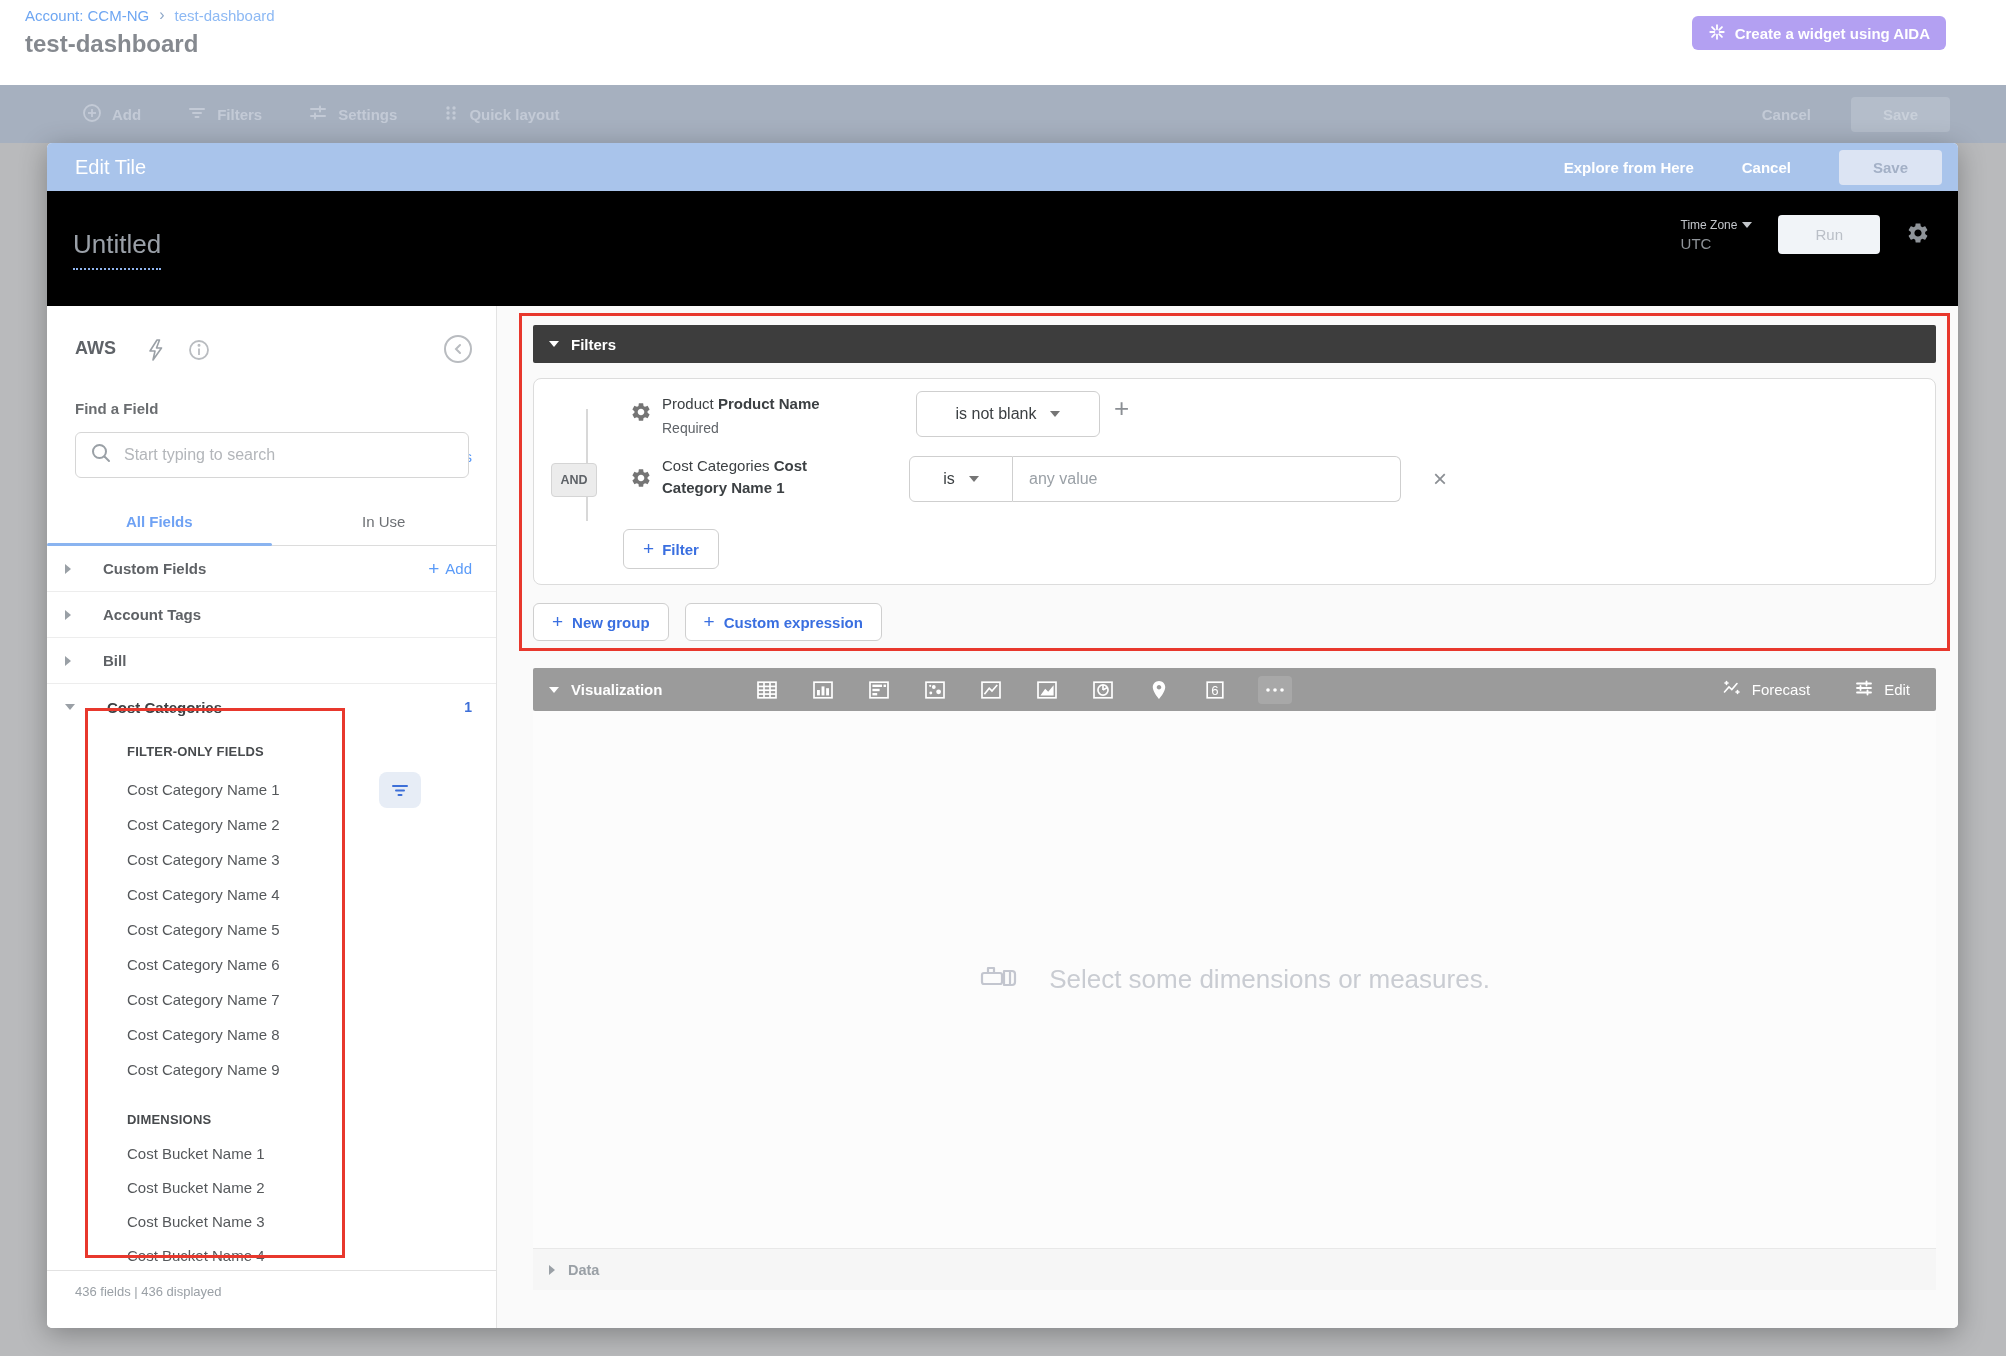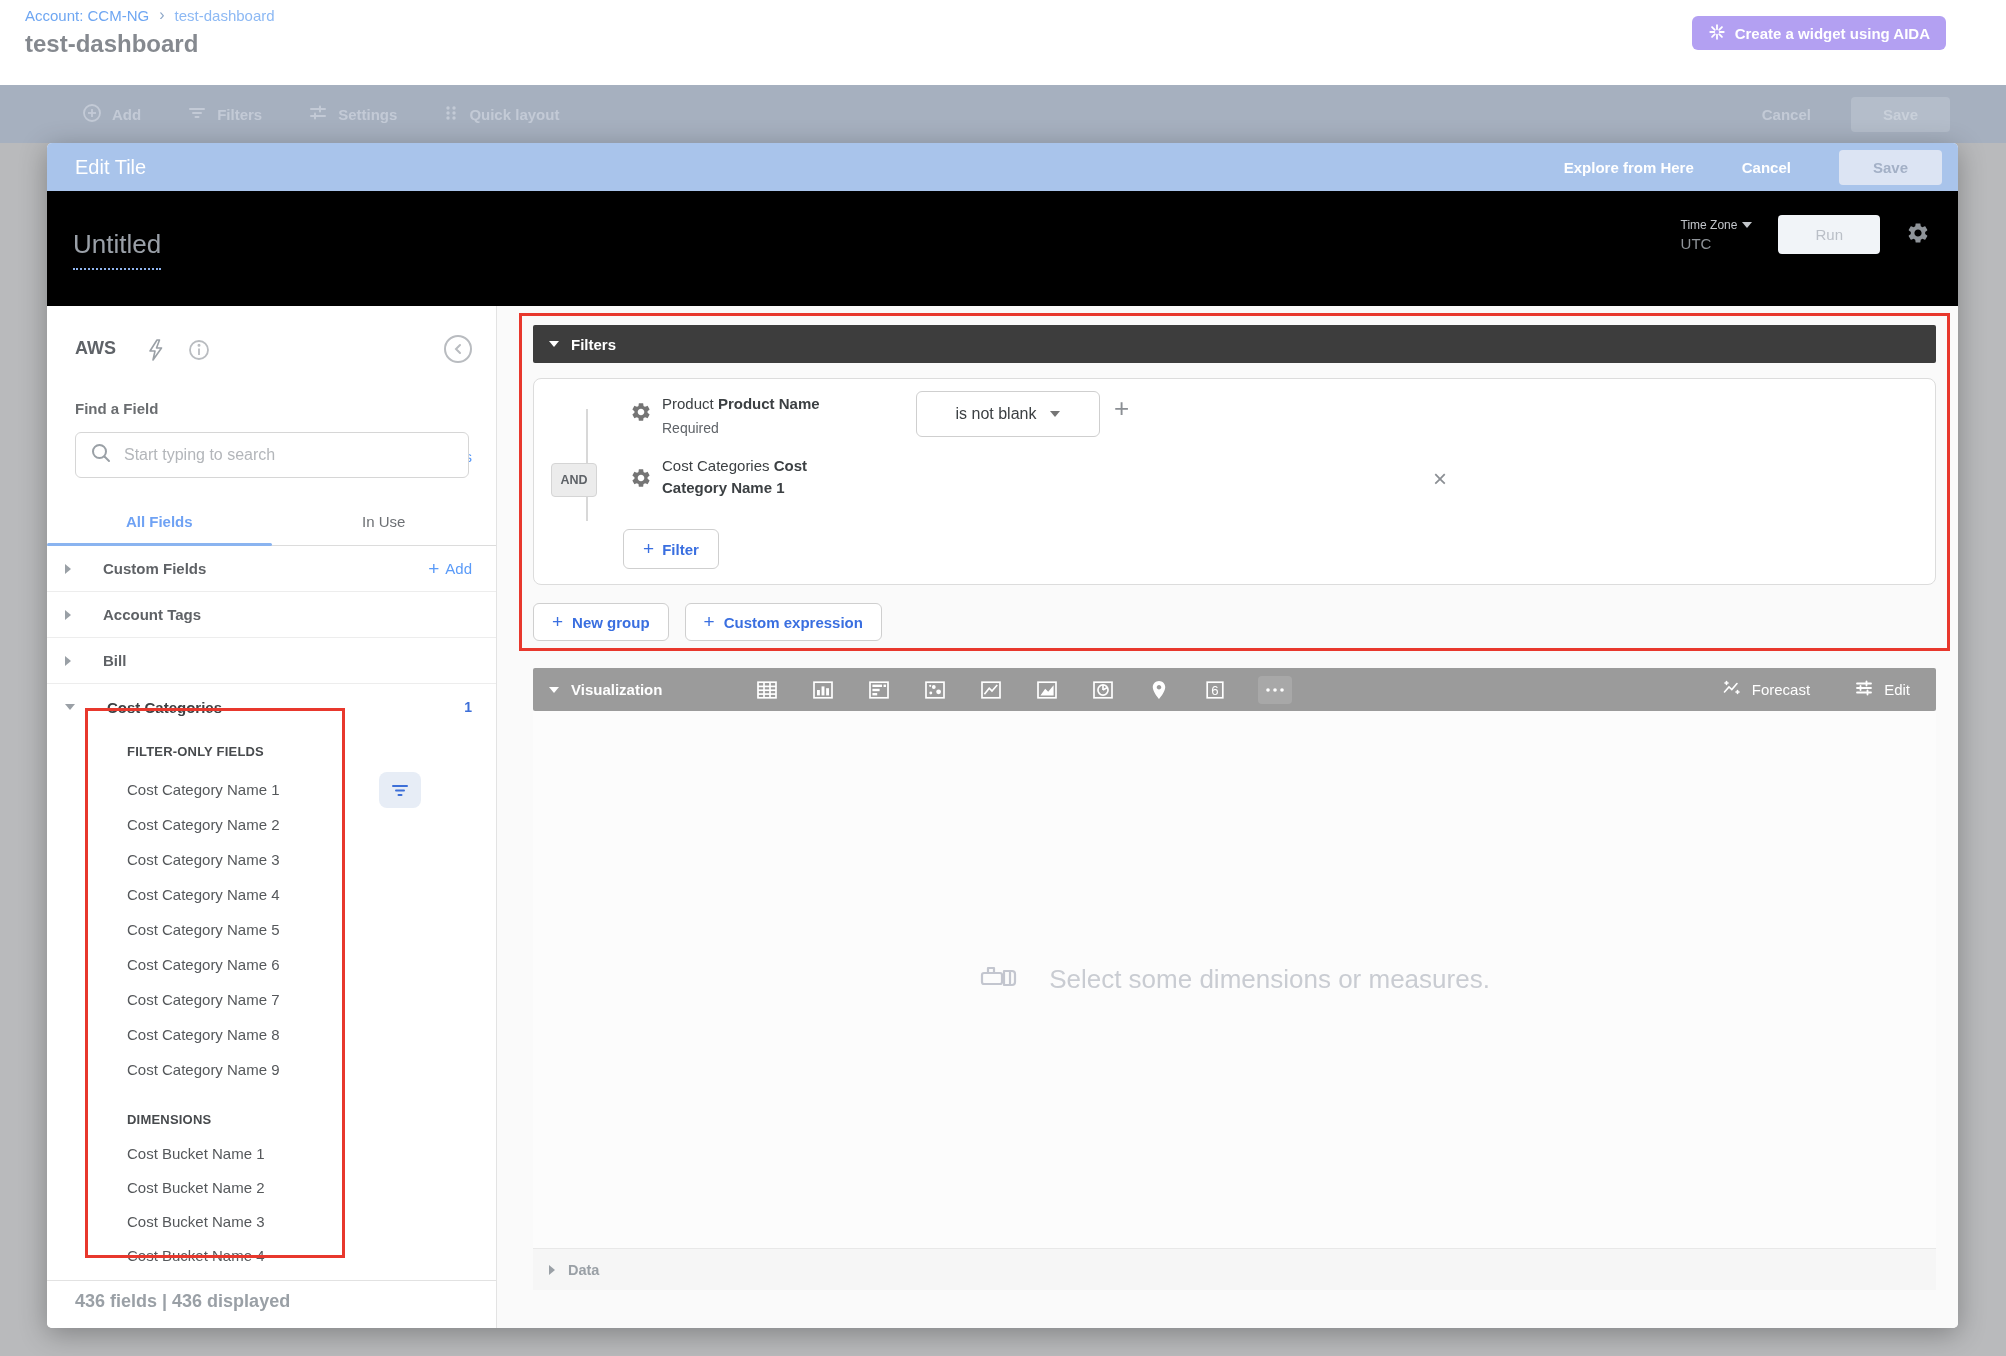--- a/index.html
+++ b/index.html
@@ -69,22 +69,22 @@
   .sb-row { height:46px; display:flex; align-items:center; padding:0 24px 0 18px; border-bottom:1px solid #ededed; cursor:pointer; }
   .sb-row.no-border { border-bottom:none; }
   .sb-row-label { font-size:15px; font-weight:600; color:#5f6266; margin-left:32px; }
   .sb-row-label.bold { font-weight:bold; color:#3c4043; }
   .sb-row-right { margin-left:auto; font-size:15px; color:#5b9bf8; display:flex; align-items:center; gap:6px; cursor:pointer; }
   .sb-count { margin-left:auto; font-size:14px; font-weight:bold; color:#3d6fd8; }
   .sb-group-header { position:absolute; left:80px; font-size:13px; font-weight:bold; color:#474a4d; letter-spacing:.2px; }
   .sb-item { position:absolute; left:80px; height:35px; line-height:35px; font-size:15px; color:#55585b; cursor:pointer; }
   .sb-filter-chip { position:absolute; left:332px; top:466px; width:42px; height:36px; background:#e7edf6; border-radius:8px;
     display:flex; align-items:center; justify-content:center; cursor:pointer; }
-  .sb-footer { position:absolute; left:0; bottom:6px; width:100%; height:42px; background:#fff; border-top:1px solid #e2e2e2;
-    font-size:18px; color:#9aa0a6; line-height:41px; padding-left:28px;font-weight:bold; }
+  .sb-footer { position:absolute; left:0; bottom:16px; width:100%; height:42px; background:#fff; border-top:1px solid #e2e2e2;
+    font-size:13px; color:#9aa0a6; line-height:41px; padding-left:28px; }
 
   
   .hl-box { position:absolute; border:3px solid #e8382d; pointer-events:none; z-index:30; }
   .hl-sidebar { left:38px; top:402px; width:260px; height:550px; }
   .hl-filters { left:22px; top:7px; right:8px; height:338px; }
 
   
   .content { position:relative; flex:1; background:#fafafa; }
   .filters-bar { position:absolute; left:36px; right:22px; top:19px; height:38px; background:#3d3d3d; border-radius:2px;
     display:flex; align-items:center; gap:12px; padding-left:16px; color:#fff; cursor:pointer; }
@@ -383,20 +383,29 @@
 
             <div class="and-chip">AND</div>
             <span class="fp-gear2">
               <svg width="22" height="22" viewBox="0 0 24 24" fill="#757575">
                   <path d="M19.14 12.94c.04-.3.06-.61.06-.94 0-.32-.02-.64-.07-.94l2.03-1.58c.18-.14.23-.41.12-.61l-1.92-3.32c-.12-.22-.37-.29-.59-.22l-2.39.96c-.5-.38-1.03-.7-1.62-.94l-.36-2.54c-.04-.24-.24-.41-.48-.41h-3.84c-.24 0-.43.17-.47.41l-.36 2.54c-.59.24-1.13.57-1.62.94l-2.39-.96c-.22-.08-.47 0-.59.22L2.74 8.87c-.12.21-.08.47.12.61l2.03 1.58c-.05.3-.09.63-.09.94s.02.64.07.94l-2.03 1.58c-.18.14-.23.41-.12.61l1.92 3.32c.12.22.37.29.59.22l2.39-.96c.5.38 1.03.7 1.62.94l.36 2.54c.05.24.24.41.48.41h3.84c.24 0 .44-.17.47-.41l.36-2.54c.59-.24 1.13-.56 1.62-.94l2.39.96c.22.08.47 0 .59-.22l1.92-3.32c.12-.22.07-.47-.12-.61l-2.01-1.58zM12 15.6c-1.98 0-3.6-1.62-3.6-3.6s1.62-3.6 3.6-3.6 3.6 1.62 3.6 3.6-1.62 3.6-3.6 3.6z"></path>
                 </svg>
             </span>
             <div class="fp-label2">
               <span>Cost Categories </span><b>Cost Category Name 1</b>
             </div>
+            <div class="combo">
+              <div class="combo-op">
+                <span>is</span>
+                <span class="caret-down caret-op"></span>
+              </div>
+              <div class="combo-input">
+                <input type="text" placeholder="any value" style="">
+              </div>
+            </div>
             <span class="row-close">×</span>
 
             <div class="add-filter-btn">
               <span class="plus-glyph">+</span>
               <span>Filter</span>
             </div>
           </div>
 
           <div class="group-btns">
             <div class="group-btn">

